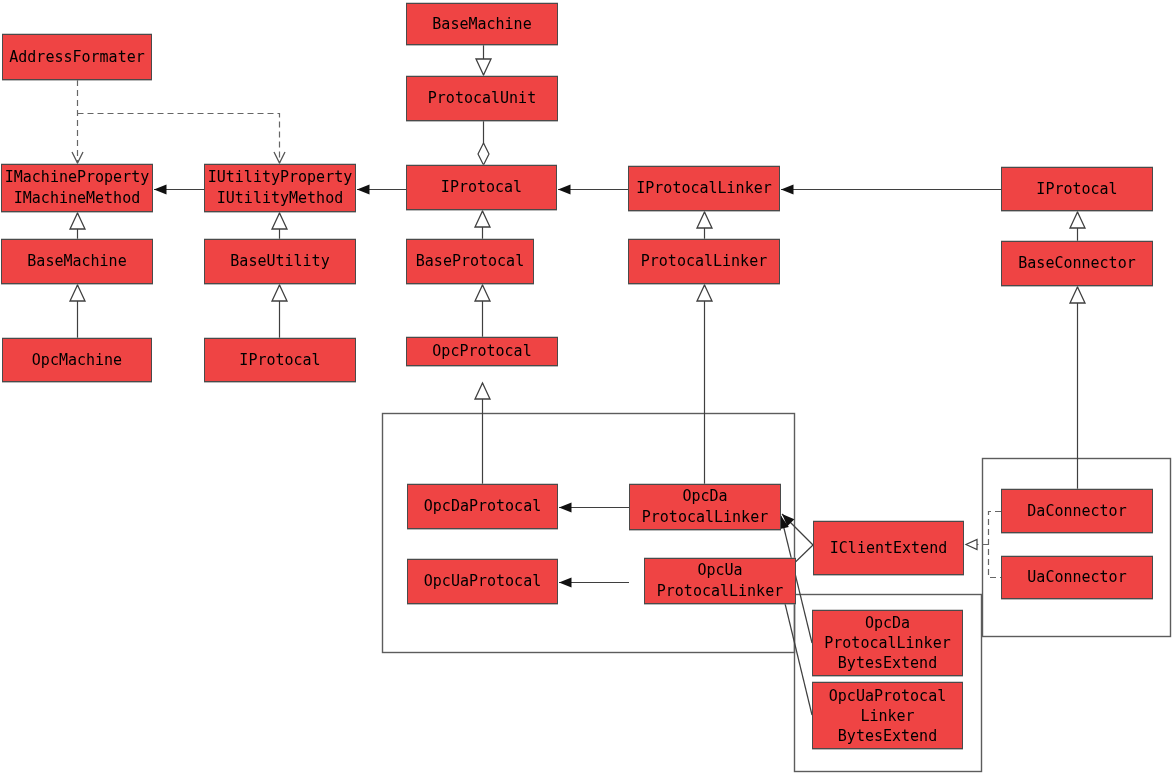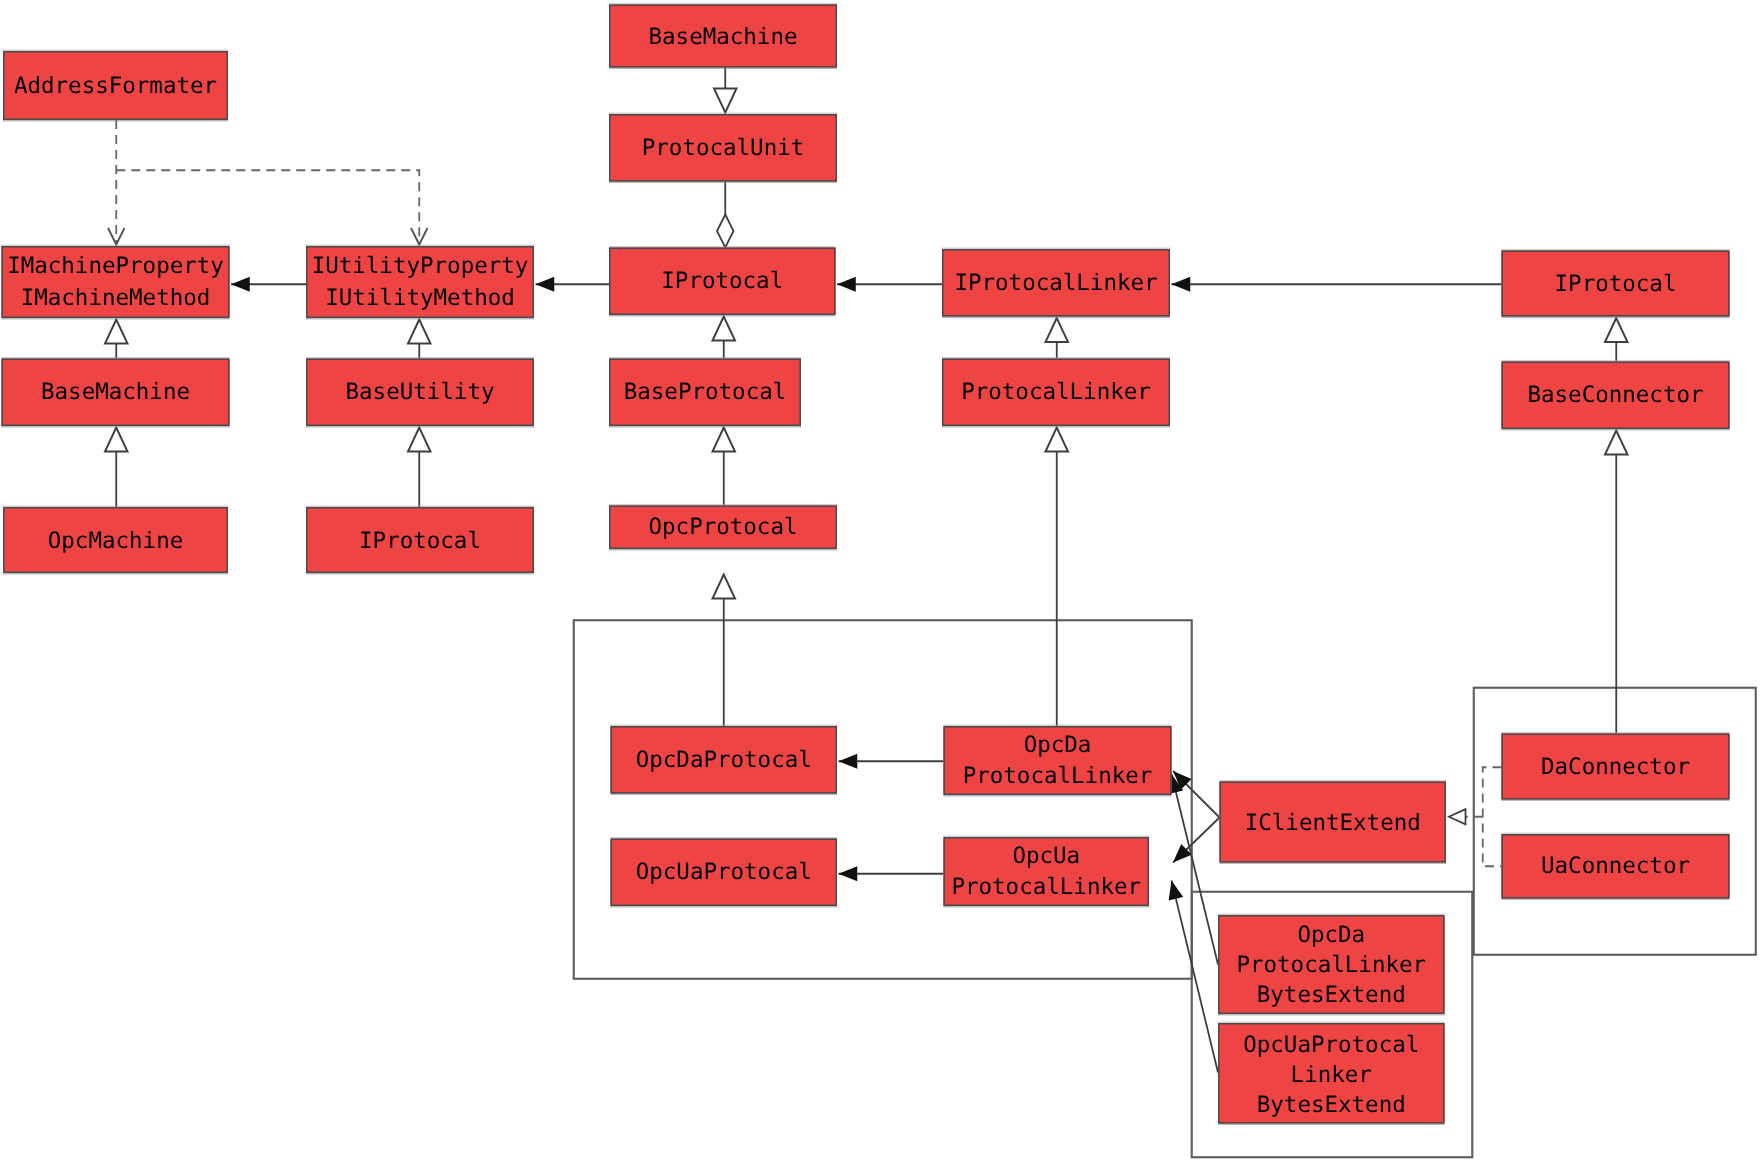--- a/index.html
+++ b/index.html
@@ -115,21 +115,21 @@
 
   <div class="node" style="left:406px;top:337px;width:152px;height:29px">OpcProtocal</div>
 
   <div class="node" style="left:407px;top:484px;width:151px;height:45px">OpcDaProtocal</div>
 
   <div class="node" style="left:629px;top:484px;width:152px;height:46px">OpcDa
 ProtocalLinker</div>
 
   <div class="node" style="left:407px;top:559px;width:151px;height:45px">OpcUaProtocal</div>
 
-  <div class="node" style="left:629px;top:558px;width:137px;height:46px">OpcUa
+  <div class="node" style="left:644px;top:558px;width:152px;height:46px">OpcUa
 ProtocalLinker</div>
 
   <div class="node" style="left:813px;top:521px;width:151px;height:54px">IClientExtend</div>
 
   <div class="node" style="left:1001px;top:489px;width:152px;height:44px">DaConnector</div>
 
   <div class="node" style="left:1001px;top:556px;width:152px;height:43px">UaConnector</div>
 
   <div class="node small-lh" style="left:812px;top:610px;width:151px;height:66px">OpcDa
 ProtocalLinker

